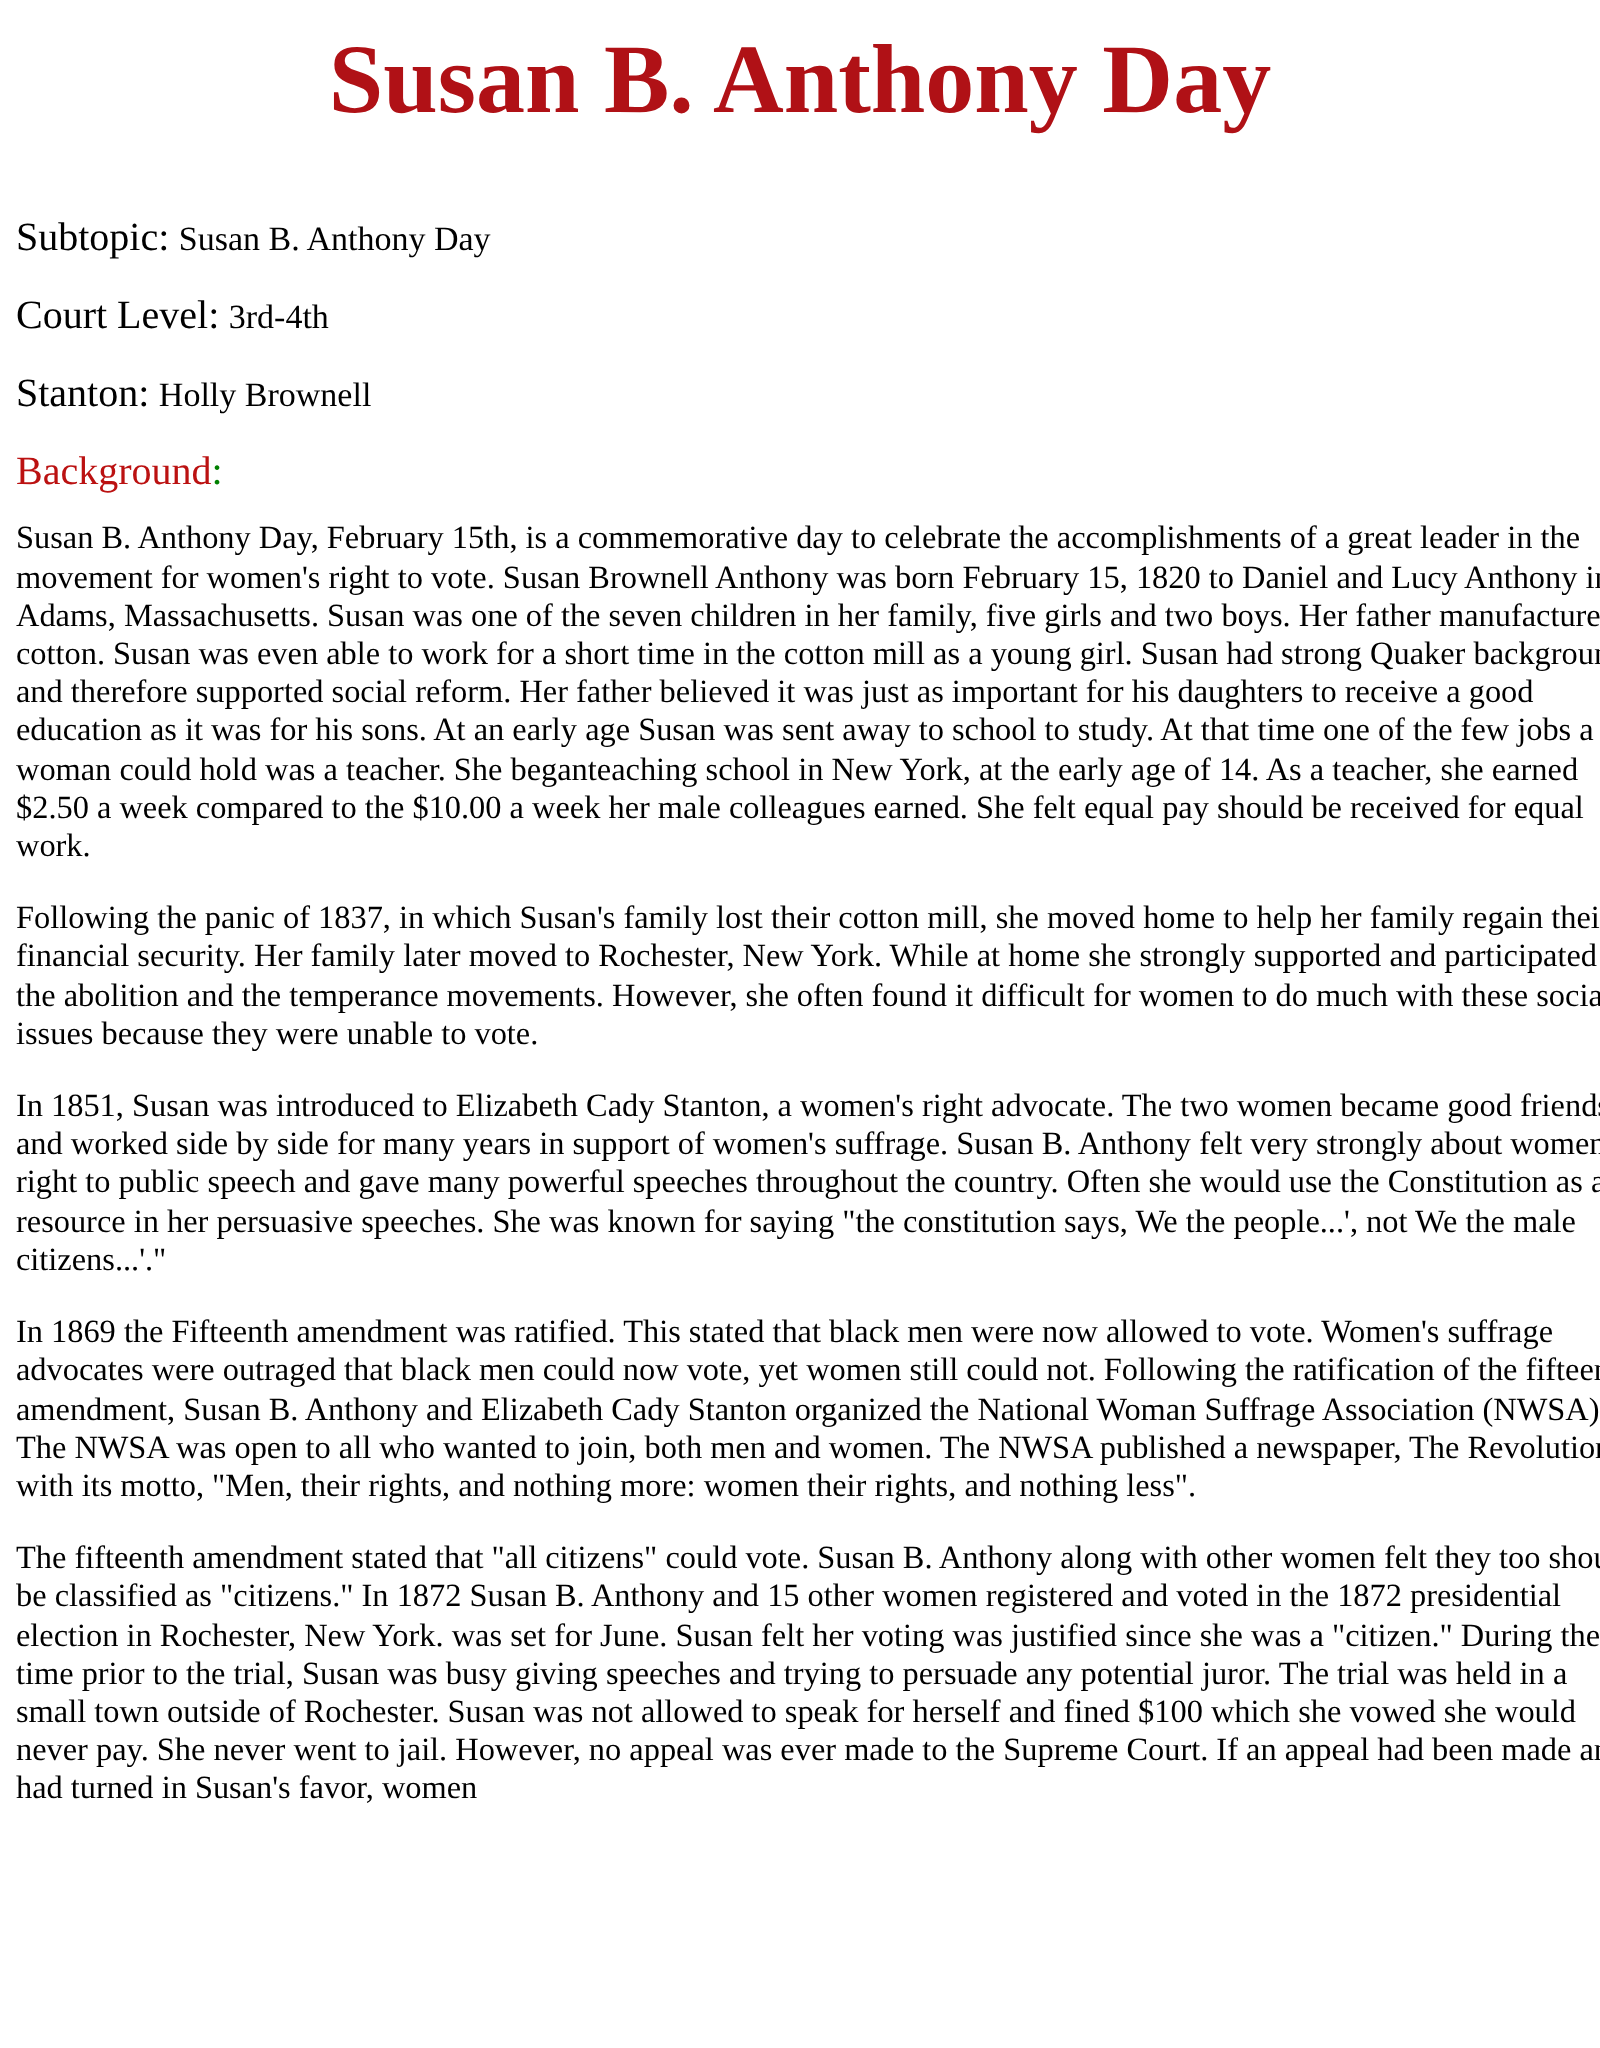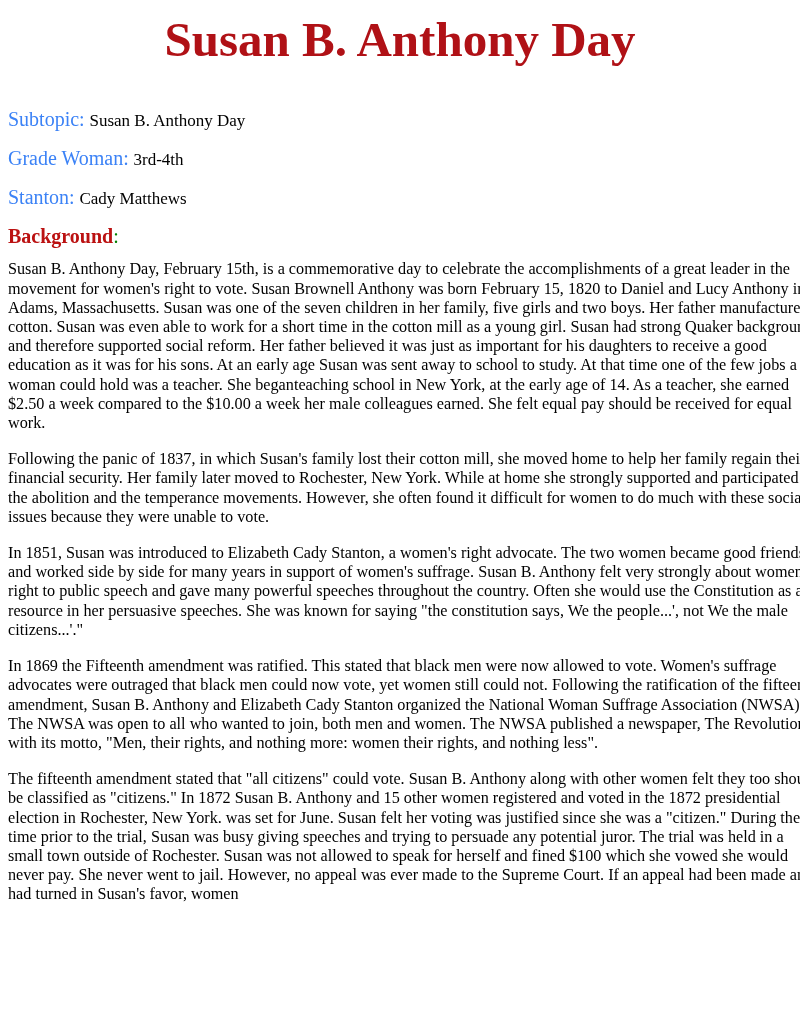--- a/index.html
+++ b/index.html
@@ -34,33 +34,33 @@
   .meta-block {
     margin-top: 44px;
   }
   .meta-row {
     font-size: 19px;
     line-height: 1.0;
     margin: 0 0 19px 0;
     color: #000000;
   }
   .meta-label {
-    color: #3b82f6;
+    color: #000000;
     font-size: 20px;
   }
   .meta-value {
     color: #000000;
     font-size: 17px;
   }
   .section-head {
     font-size: 20px;
     margin: 0 0 14px 0;
     line-height: 1.0;
   }
-  .section-head .head-word { color: #bb1111; font-weight: bold; }
+  .section-head .head-word { color: #bb1111; }
   .section-head .head-colon { color: #008000; }
 
   .body-copy p {
     font-size: 16.2px;
     line-height: 19.2px;
     margin: 0 0 17px 0;
     color: #000000;
     text-align: left;
     white-space: normal;
     word-spacing: 0px;
@@ -75,27 +75,27 @@
   <h1 class="doc-title">Susan B. Anthony Day</h1>
 
   <div class="meta-block">
 
     <div class="meta-row">
       <span class="meta-label">Subtopic:</span>
       <span class="meta-value">Susan B. Anthony Day</span>
     </div>
 
     <div class="meta-row">
-      <span class="meta-label">Grade Woman:</span>
+      <span class="meta-label">Court Level:</span>
       <span class="meta-value">3rd-4th</span>
     </div>
 
     <div class="meta-row">
       <span class="meta-label">Stanton:</span>
-      <span class="meta-value">Cady Matthews</span>
+      <span class="meta-value">Holly Brownell</span>
     </div>
 
   </div>
 
   <div class="section-head">
     <span class="head-word">Background</span><span class="head-colon">:</span>
   </div>
 
   <div class="body-copy">
     <p>Susan B. Anthony Day, February 15th, is a commemorative day to celebrate the accomplishments of a great leader in the movement for women's right to vote. Susan Brownell Anthony was born February 15, 1820 to Daniel and Lucy Anthony in Adams, Massachusetts. Susan was one of the seven children in her family, five girls and two boys. Her father manufactured cotton. Susan was even able to work for a short time in the cotton mill as a young girl. Susan had strong Quaker background and therefore supported social reform. Her father believed it was just as important for his daughters to receive a good education as it was for his sons. At an early age Susan was sent away to school to study. At that time one of the few jobs a woman could hold was a teacher. She beganteaching school in New York, at the early age of 14. As a teacher, she earned $2.50 a week compared to the $10.00 a week her male colleagues earned. She felt equal pay should be received for equal work.</p>

